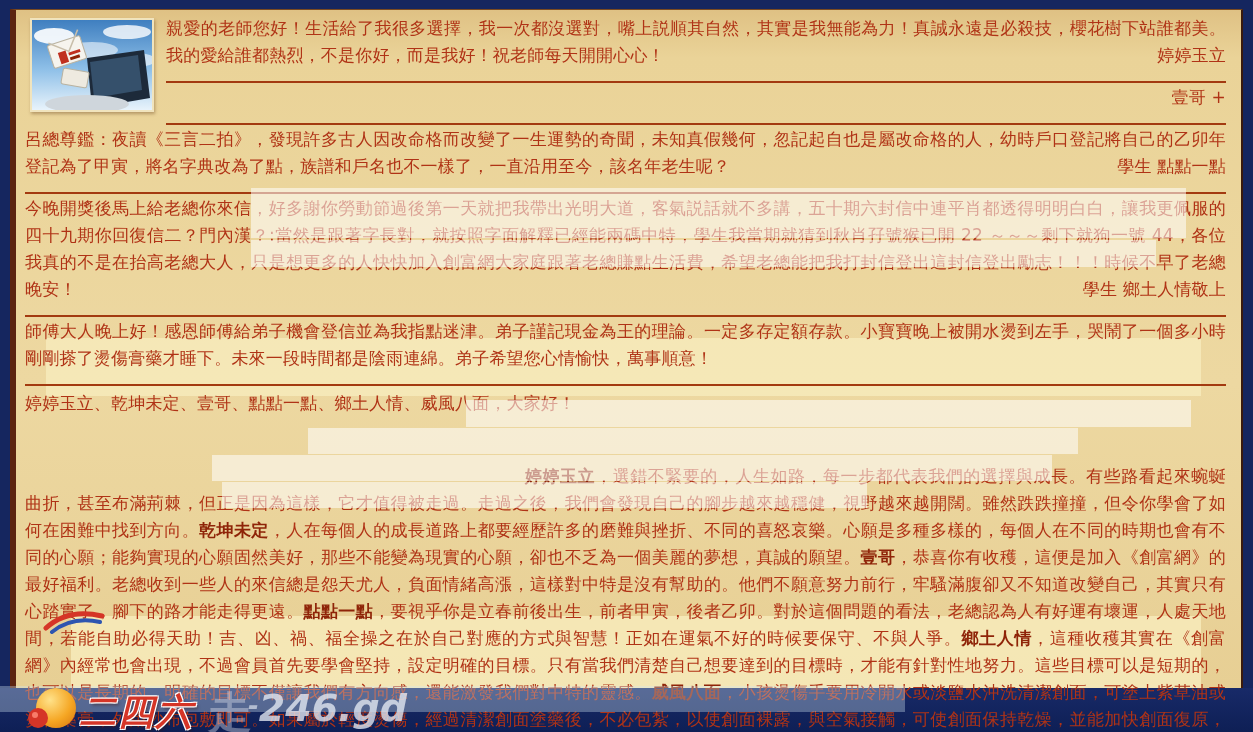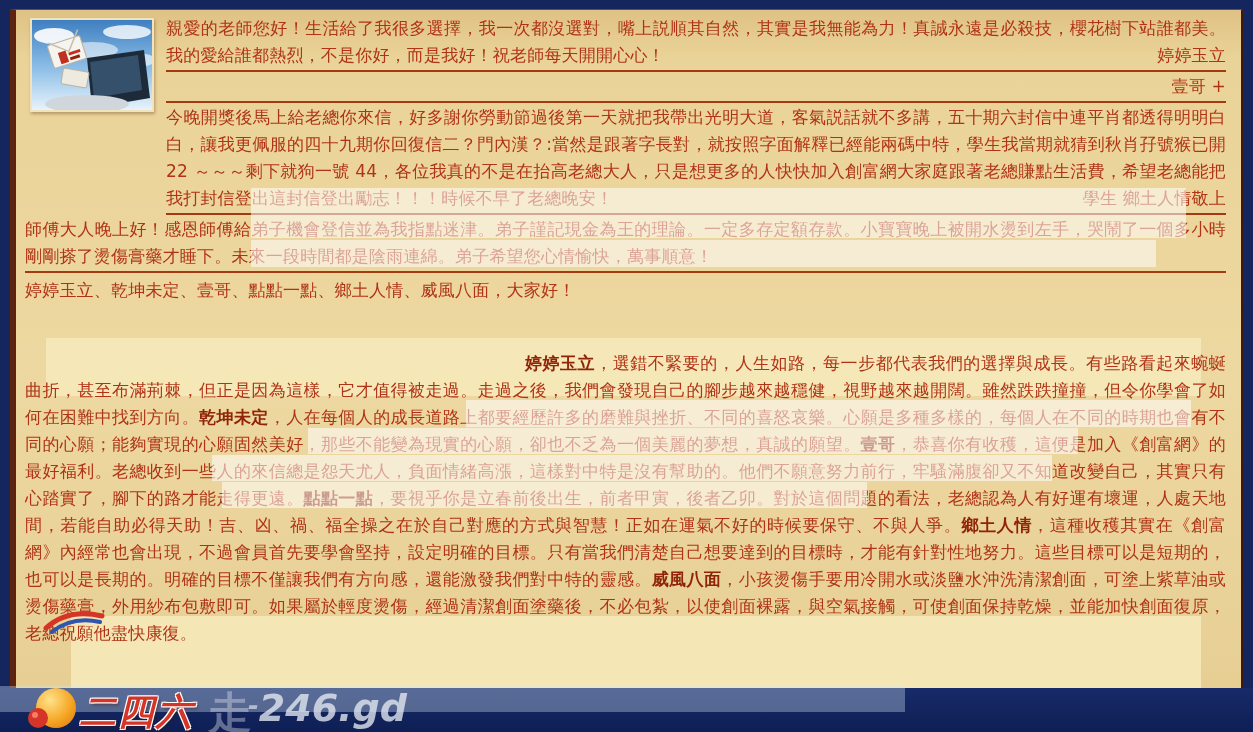--- a/index.html
+++ b/index.html
@@ -7,21 +7,21 @@
           font-family:"DejaVu Sans","Liberation Sans",sans-serif;}
   .page{position:absolute;left:10px;top:9px;width:1233px;height:679px;box-sizing:border-box;
         background:linear-gradient(180deg,#dfc184 0%,#ead398 7%,#edd8a1 55%,#e7cf94 100%);
         border-left:6px solid #5c2410;border-right:2px solid #3a1a0c;border-top:1px solid #7a4a20;
         padding:5px 15px 0 9px;}
   .gapbox{position:absolute;background:rgba(246,233,186,0.88);z-index:1;}
   .content{position:relative;z-index:2;color:#b03316;font-size:17px;line-height:27px;
            letter-spacing:0.2px;text-align:justify;}
   .logo{float:left;width:120px;height:90px;margin:3px 12px 3px 5px;border:2px solid #f1e4bd;
         box-shadow:1px 2px 3px rgba(80,40,10,0.35);}
-  .letter{overflow:hidden;border-bottom:2px solid #a33a10;padding-bottom:1px;margin-bottom:1px;}
+  .letter{overflow:hidden;border-bottom:2px solid #a33a10;padding-bottom:12px;margin-bottom:1px;}
   .sig{float:right;padding-left:18px;}
   .greeting{margin-top:4px;}
   .reply{margin-top:46px;text-indent:500px;}
   .bname{font-weight:bold;color:#8f2408;}
   .hl{position:absolute;background:rgba(255,255,255,0.55);z-index:3;pointer-events:none;}
   .wm{position:absolute;z-index:6;}
   .wm-strip{left:0;top:686px;width:905px;height:26px;background:rgba(210,228,240,0.35);}
   .wm-swoosh{left:42px;top:606px;}
   .wm-ball{left:26px;top:686px;}
   .wm-cn{left:80px;top:688px;font-size:36px;font-weight:bold;font-style:italic;color:#d53527;
@@ -67,20 +67,24 @@
       </svg>
 
       <div class="letter">
         <span>親愛的老師您好！生活給了我很多選擇，我一次都沒選對，嘴上説順其自然，其實是我無能為力！真誠永遠是必殺技，櫻花樹下站誰都美。我的愛給誰都熱烈，不是你好，而是我好！祝老師每天開開心心！</span>
         <span class="sig">婷婷玉立</span>
       </div>
       <div class="letter">
         <span class="sig">壹哥 +</span>
       </div>
       <div class="letter">
+        <span>呂總尊鑑：夜讀《三言二拍》，發現許多古人因改命格而改變了一生運勢的奇聞，未知真假幾何，忽記起自也是屬改命格的人，幼時戶口登記將自己的乙卯年登記為了甲寅，將名字典改為了點，族譜和戶名也不一樣了，一直沿用至今，該名年老生呢？</span>
+        <span class="sig">學生 點點一點</span>
+      </div>
+      <div class="letter">
         <span>今晚開獎後馬上給老總你來信，好多謝你勞動節過後第一天就把我帶出光明大道，客氣説話就不多講，五十期六封信中連平肖都透得明明白白，讓我更佩服的四十九期你回復信二？門內漢？:當然是跟著字長對，就按照字面解釋已經能兩碼中特，學生我當期就猜到秋肖孖號猴已開 22 ～～～剩下就狗一號 44，各位我真的不是在抬高老總大人，只是想更多的人快快加入創富網大家庭跟著老總賺點生活費，希望老總能把我打封信登出這封信登出勵志！！！時候不早了老總晚安！</span>
         <span class="sig">學生 鄉土人情敬上</span>
       </div>
       <div class="letter">
         <span>師傅大人晚上好！感恩師傅給弟子機會登信並為我指點迷津。弟子謹記現金為王的理論。一定多存定額存款。小寶寶晚上被開水燙到左手，哭鬧了一個多小時剛剛搽了燙傷膏藥才睡下。未來一段時間都是陰雨連綿。弟子希望您心情愉快，萬事順意！</span>
       </div>
 
       <div class="greeting">婷婷玉立、乾坤未定、壹哥、點點一點、鄉土人情、威風八面，大家好！</div>
 
       <div class="reply"><span class="bname">婷婷玉立</span><span>，選錯不緊要的，人生如路，每一步都代表我們的選擇與成長。有些路看起來蜿蜒曲折，甚至布滿荊棘，但正是因為這樣，它才值得被走過。走過之後，我們會發現自己的腳步越來越穩健，視野越來越開闊。雖然跌跌撞撞，但令你學會了如何在困難中找到方向。</span><span class="bname">乾坤未定</span><span>，人在每個人的成長道路上都要經歷許多的磨難與挫折、不同的喜怒哀樂。心願是多種多樣的，每個人在不同的時期也會有不同的心願；能夠實現的心願固然美好，那些不能變為現實的心願，卻也不乏為一個美麗的夢想，真誠的願望。</span><span class="bname">壹哥</span><span>，恭喜你有收穫，這便是加入《創富網》的最好福利。老總收到一些人的來信總是怨天尤人，負面情緒高漲，這樣對中特是沒有幫助的。他們不願意努力前行，牢騷滿腹卻又不知道改變自己，其實只有心踏實了，腳下的路才能走得更遠。</span><span class="bname">點點一點</span><span>，要視乎你是立春前後出生，前者甲寅，後者乙卯。對於這個問題的看法，老總認為人有好運有壞運，人處天地間，若能自助必得天助！吉、凶、禍、福全操之在於自己對應的方式與智慧！正如在運氣不好的時候要保守、不與人爭。</span><span class="bname">鄉土人情</span><span>，這種收穫其實在《創富網》內經常也會出現，不過會員首先要學會堅持，設定明確的目標。只有當我們清楚自己想要達到的目標時，才能有針對性地努力。這些目標可以是短期的，也可以是長期的。明確的目標不僅讓我們有方向感，還能激發我們對中特的靈感。</span><span class="bname">威風八面</span><span>，小孩燙傷手要用冷開水或淡鹽水沖洗清潔創面，可塗上紫草油或燙傷藥膏，外用紗布包敷即可。如果屬於輕度燙傷，經過清潔創面塗藥後，不必包紮，以使創面裸露，與空氣接觸，可使創面保持乾燥，並能加快創面復原，老總祝願他盡快康復。</span></div>

